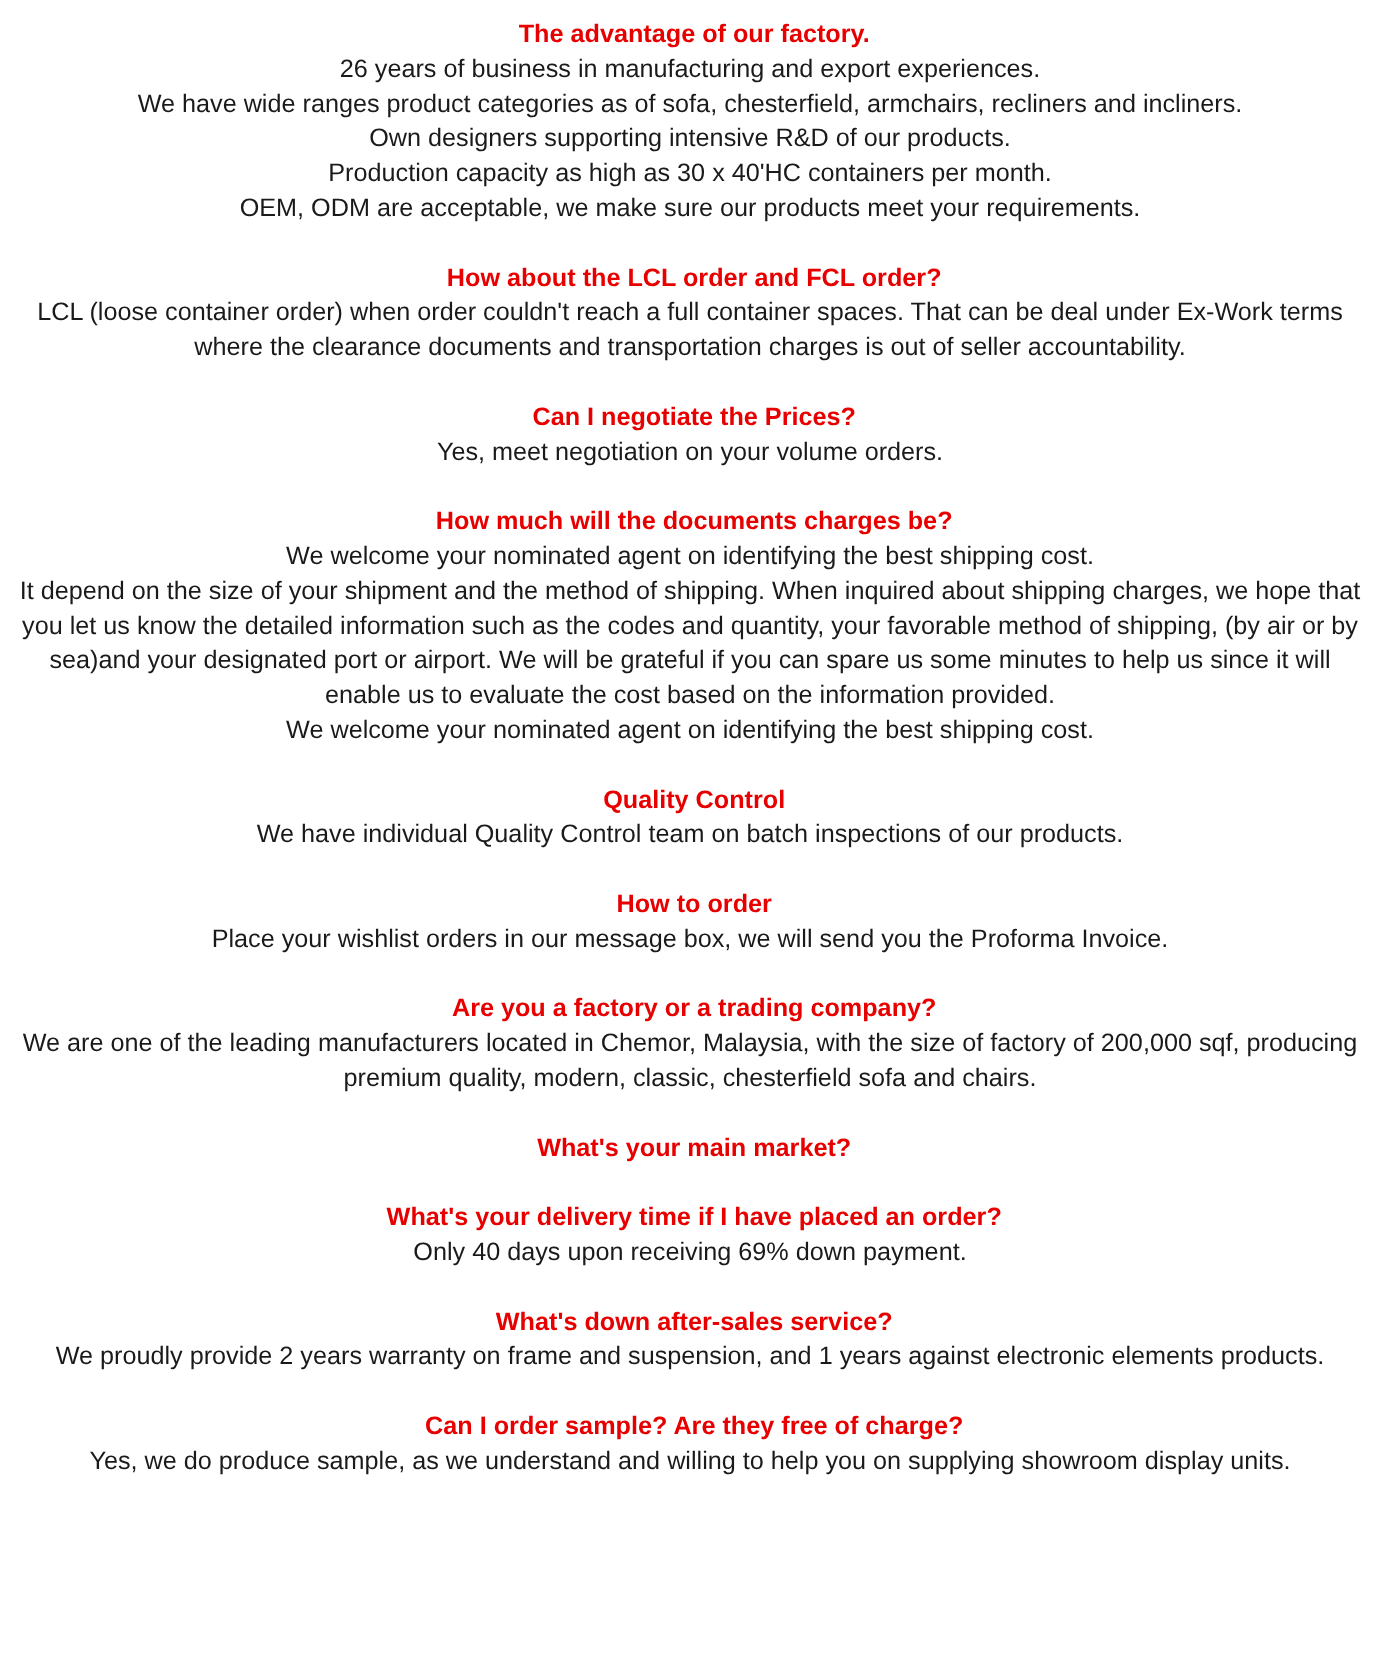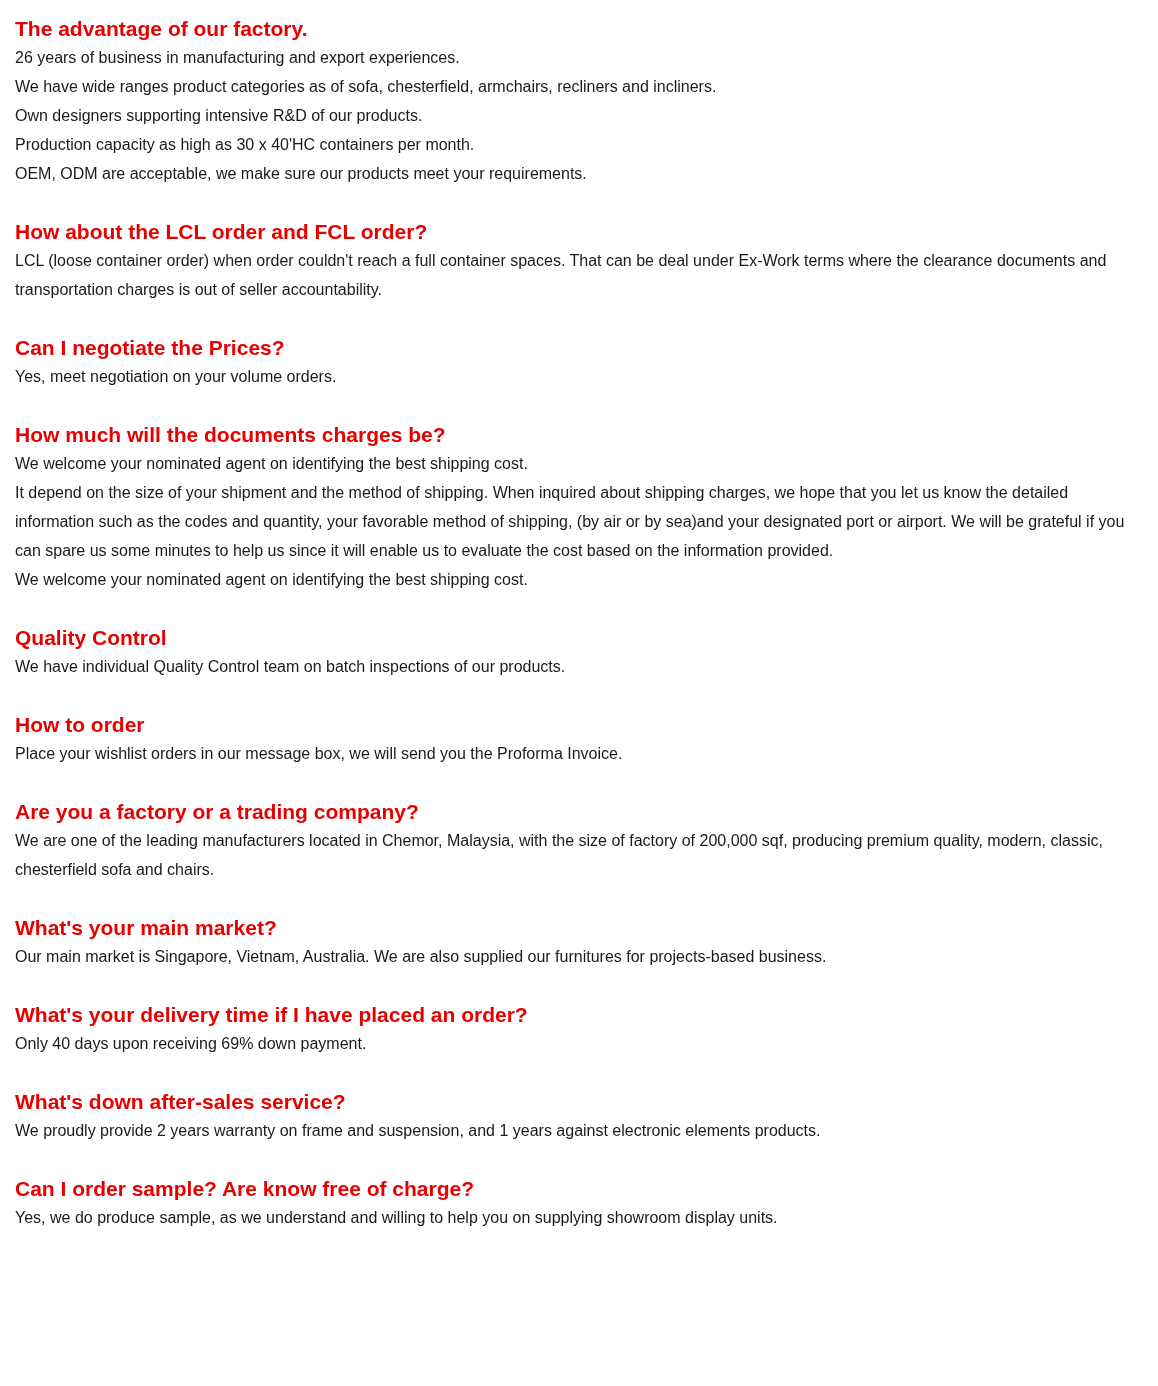--- a/index.html
+++ b/index.html
@@ -21,32 +21,33 @@
     font-family: "Liberation Sans", sans-serif;
     font-size: 21px;
     line-height: 29px;
     color: var(--body-color);
   }
   .faq-document {
     padding: 14px 16px 20px 15px;
   }
   .faq-section {
     margin-bottom: 29px;
+    text-align: center;
   }
   .faq-section:last-child {
     margin-bottom: 0;
   }
   .faq-heading {
     font-size: 21px;
     line-height: 29px;
     font-weight: bold;
     color: var(--heading-color);
   }
   .faq-paragraph {
-    font-size: 16px;
+    font-size: 21px;
     line-height: 29px;
     color: var(--body-color);
     max-width: 1120px;
   }
 </style>
 </head>
 <body>
 
 <main class="faq-document">
   <section class="faq-section">
@@ -85,30 +86,29 @@
   <p class="faq-paragraph">Place your wishlist orders in our message box, we will send you the Proforma Invoice.</p>
     </section>
 
   <section class="faq-section">
     <h2 class="faq-heading">Are you a factory or a trading company?</h2>
   <p class="faq-paragraph">We are one of the leading manufacturers located in Chemor, Malaysia, with the size of factory of 200,000 sqf, producing premium quality, modern, classic, chesterfield sofa and chairs.</p>
     </section>
 
   <section class="faq-section">
     <h2 class="faq-heading">What's your main market?</h2>
-  <p class="faq-paragraph">Our main market is Singapore, Vietnam, Australia. We are also supplied our furnitures for projects-based business.</p>
     </section>
 
   <section class="faq-section">
     <h2 class="faq-heading">What's your delivery time if I have placed an order?</h2>
   <p class="faq-paragraph">Only 40 days upon receiving 69% down payment.</p>
     </section>
 
   <section class="faq-section">
     <h2 class="faq-heading">What's down after-sales service?</h2>
   <p class="faq-paragraph">We proudly provide 2 years warranty on frame and suspension, and 1 years against electronic elements products.</p>
     </section>
 
   <section class="faq-section">
-    <h2 class="faq-heading">Can I order sample? Are know free of charge?</h2>
+    <h2 class="faq-heading">Can I order sample? Are they free of charge?</h2>
   <p class="faq-paragraph">Yes, we do produce sample, as we understand and willing to help you on supplying showroom display units.</p>
     </section>
 </main>
 
 </body></html>

